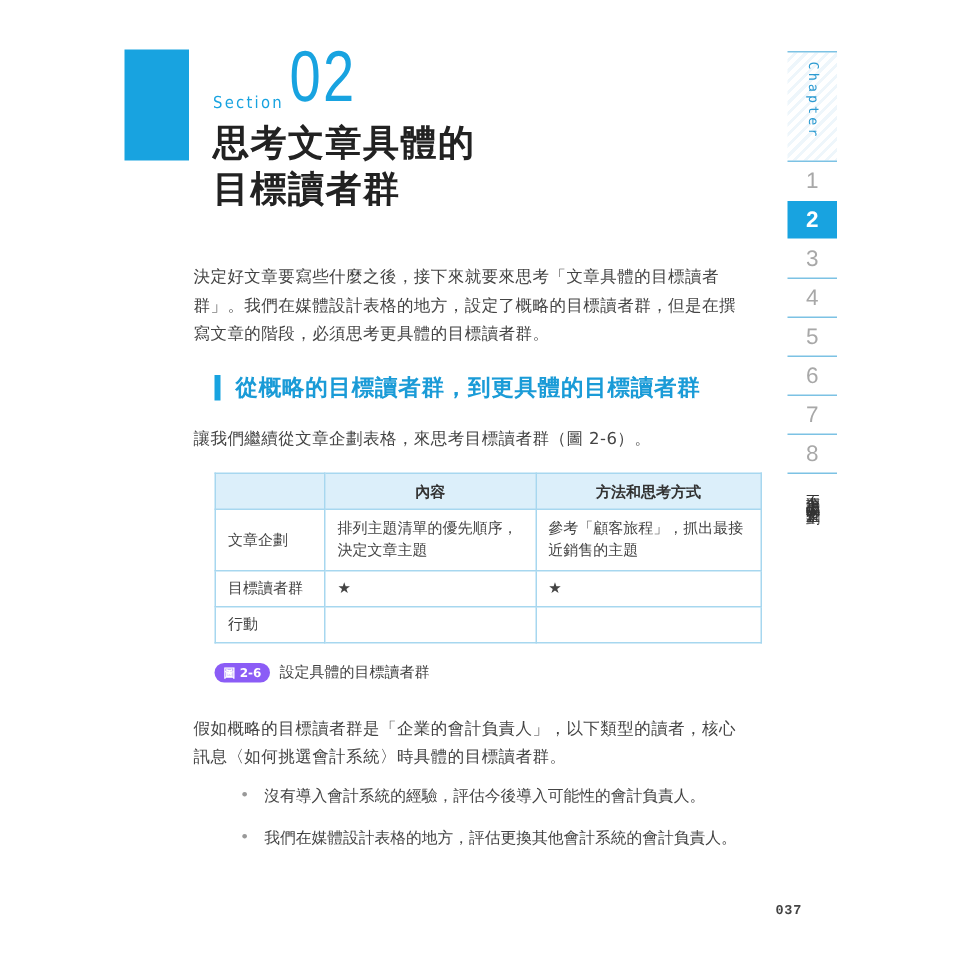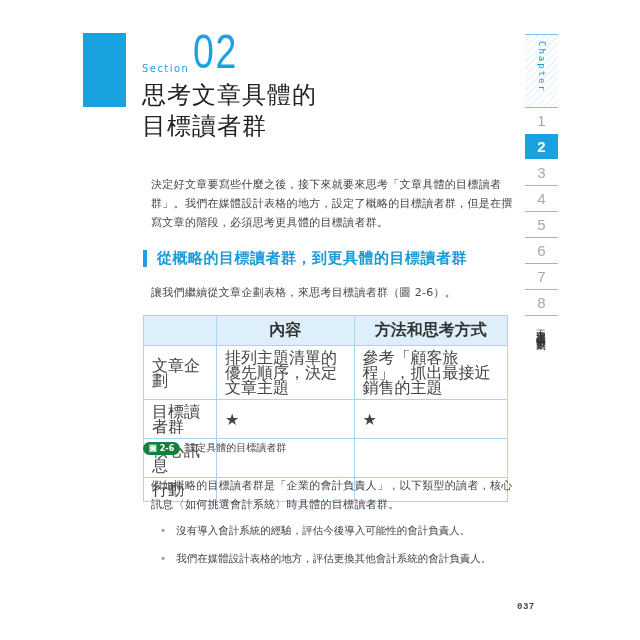--- a/index.html
+++ b/index.html
@@ -3,35 +3,35 @@
 <meta charset="utf-8">
 <style>
   html, body { margin: 0; padding: 0; }
   body {
     width: 640px; height: 640px; background: #ffffff; position: relative; overflow: hidden;
     font-family: "DejaVu Sans", sans-serif; color: #3a3a3a;
   }
   .blue-block { position: absolute; left: 83px; top: 33px; width: 43px; height: 74px; background: #18a3e0; }
   .section-label { position: absolute; left: 142px; top: 62px; font-family: "DejaVu Sans Condensed", "DejaVu Sans", sans-serif; font-size: 11px; letter-spacing: 1.5px; color: #18a3e0; font-weight: normal; }
   .section-num { position: absolute; left: 193px; top: 28px; font-family: "Liberation Sans Narrow", "Liberation Sans", sans-serif; font-size: 48px; line-height: 48px; color: #18a3e0; transform: scaleX(0.78); transform-origin: left top; letter-spacing: 2px; }
-  .title { position: absolute; left: 142px; top: 80px; font-size: 24px; line-height: 31px; font-weight: normal; color: #222; letter-spacing: 1px; }
+  .title { position: absolute; left: 142px; top: 80px; font-size: 24px; line-height: 31px; font-weight: bold; color: #222; letter-spacing: 1px; }
 
-  .para { position: absolute; left: 151px; width: 370px; font-size: 11px; line-height: 19px; color: #444; letter-spacing: 0.3px; }
+  .para { position: absolute; left: 129px; width: 370px; font-size: 11px; line-height: 19px; color: #444; letter-spacing: 0.3px; }
   .h2 { position: absolute; left: 143px; top: 249px; display: flex; align-items: center; }
   .h2 .bar { width: 4px; height: 17px; background: #18a3e0; margin-right: 10px; }
   .h2 .text { font-size: 15px; font-weight: bold; color: #1a9bd7; letter-spacing: 0.5px; }
 
-  table.fig { position: absolute; left: 143px; top: 315px; width: 365px; border-collapse: collapse; font-size: 16px; color: #444; }
+  table.fig { position: absolute; left: 143px; top: 315px; width: 365px; border-collapse: collapse; font-size: 10px; color: #444; }
   table.fig td, table.fig th { border: 1px solid #a7d7ef; padding: 4px 8px; vertical-align: middle; text-align: left; }
   table.fig th { background: #dceffa; font-weight: bold; color: #333; text-align: center; height: 15px; }
   table.fig td.rowh { width: 56px; }
   table.fig td { height: 14px; line-height: 15px; }
   table.fig tr.tall td { height: 32px; }
   .caption { position: absolute; left: 143px; top: 441px; display: flex; align-items: center; font-size: 10px; color: #444; }
-  .caption .tag { background: #15803d; color: #fff; font-weight: bold; font-size: 8px; border-radius: 7px; padding: 1px 6px; margin-right: 6px; }
+  .caption .tag { background: #8b5cf6; color: #fff; font-weight: bold; font-size: 8px; border-radius: 7px; padding: 1px 6px; margin-right: 6px; }
 
   .bullets { position: absolute; left: 160px; top: 524px; font-size: 10.5px; color: #444; }
   .bullets .item { display: flex; height: 28px; }
   .bullets .dot { color: #999; margin-right: 10px; }
 
   .side { position: absolute; left: 525px; top: 34px; width: 33px; }
   .chapter-box { height: 72px; border-top: 1px solid #7cc2e4; border-bottom: 1px solid #7cc2e4;
     background: repeating-linear-gradient(135deg, #ffffff 0 3px, #eef6fb 3px 5px); position: relative; }
   .chapter-box span { position: absolute; left: 50%; top: 6px; writing-mode: vertical-rl; transform: translateX(-50%); font-size: 9px; letter-spacing: 2px; color: #2b9ad1; font-family: "DejaVu Sans Mono", monospace; }
   .ch-num { height: 25px; text-align: center; font-size: 15px; line-height: 25px; color: #a8a8a8; font-family: "Liberation Sans", sans-serif; }
@@ -71,25 +71,20 @@
     <td class="rowh">文章企劃</td>
     <td>排列主題清單的優先順序，決定文章主題</td>
     <td>參考「顧客旅程」，抓出最接近銷售的主題</td>
   </tr>
   <tr>
     <td class="rowh">目標讀者群</td>
     <td>★</td>
     <td>★</td>
   </tr>
   <tr>
-    <td class="rowh">核心訊息</td>
-    <td></td>
-    <td></td>
-  </tr>
-  <tr>
     <td class="rowh">行動</td>
     <td></td>
     <td></td>
   </tr>
 </tbody>
   </table>
 
 <div class="caption">
   <span class="tag">圖 2-6</span>
   <span>設定具體的目標讀者群</span>

